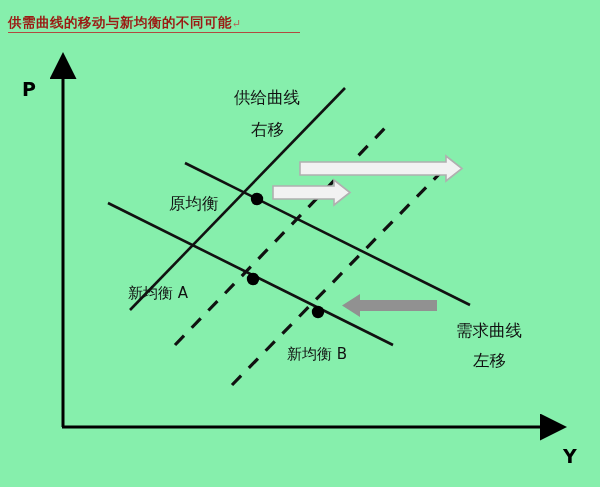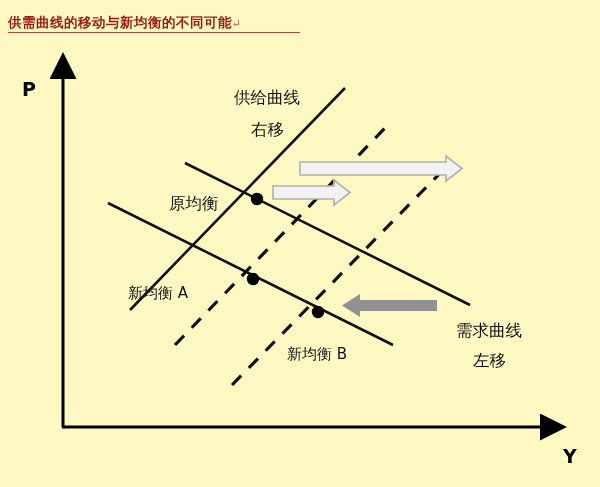--- a/index.html
+++ b/index.html
@@ -11,21 +11,21 @@
     width: 600px;
     height: 487px;
     position: relative;
     font-family: "DejaVu Sans", "Liberation Sans", sans-serif;
     overflow: hidden;
   }
   #page {
     position: relative;
     width: 600px;
     height: 487px;
-    background: #fef9c3;
+    background: #86efac;
   }
   #title {
     position: absolute;
     left: 8px;
     top: 14px;
     font-family: "DejaVu Serif", "Liberation Serif", serif;
     font-size: 13.5px;
     font-weight: bold;
     letter-spacing: 0.5px;
     color: #9b1b14;

